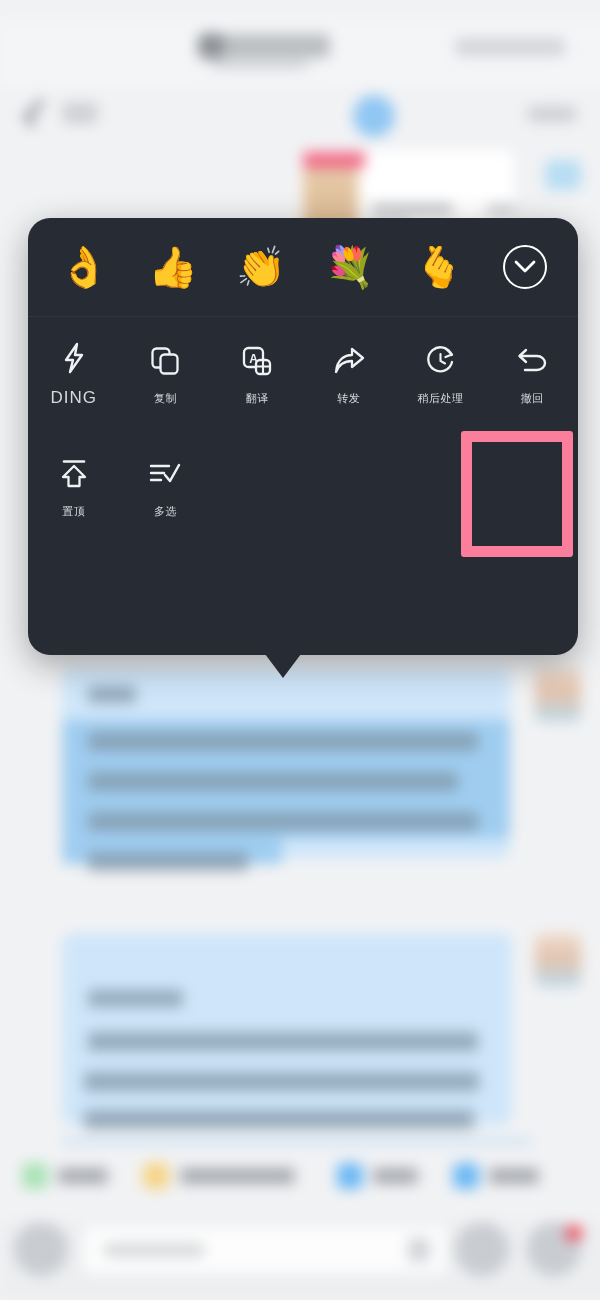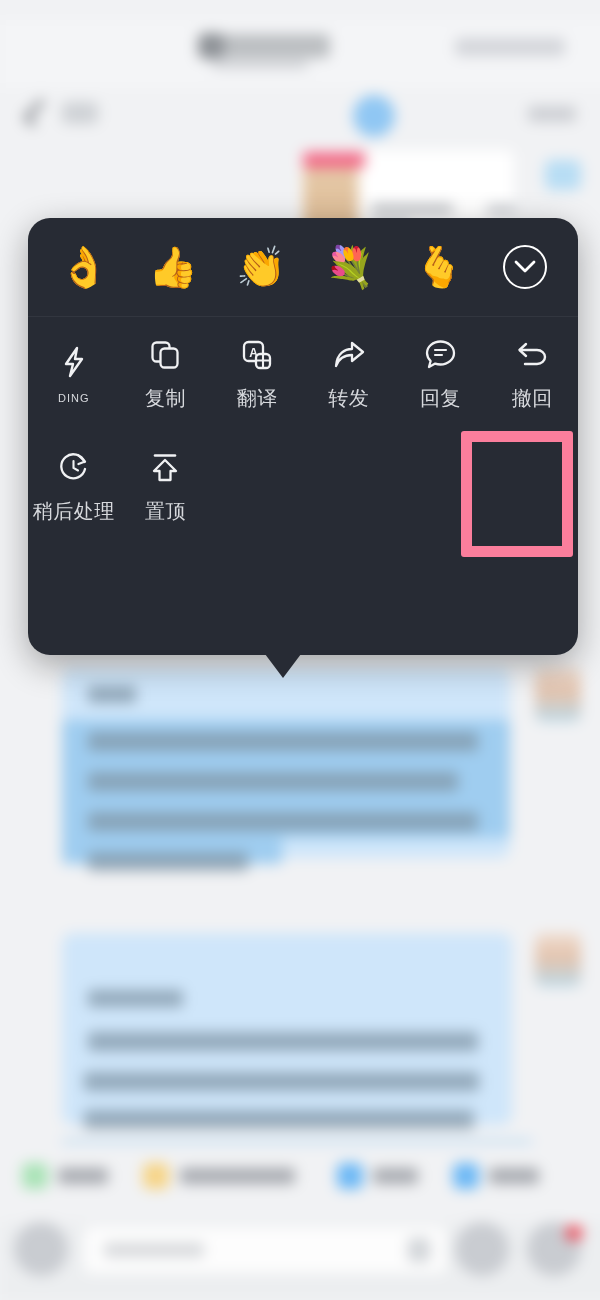--- a/index.html
+++ b/index.html
@@ -221,26 +221,26 @@
     position: relative;
     cursor: pointer;
   }
   .cell .ic {
     width: 34px; height: 34px;
     display: flex; align-items: center; justify-content: center;
     position: relative;
   }
   .cell .ic svg { display: block; }
   .cell .lb {
-    font-size: 20px; color: #d7d9dd;
+    font-size: 11px; color: #d7d9dd;
     letter-spacing: .5px;
     white-space: nowrap;
     font-family: "Liberation Sans", "DejaVu Sans", sans-serif;
   }
-  .cell .lb.latin { font-size: 11px; letter-spacing: 1px; }
+  .cell .lb.latin { font-size: 17px; letter-spacing: 1px; }
   .badge-dot {
     position: absolute; right: -9px; top: -4px;
     width: 13px; height: 13px; border-radius: 50%;
     background: #f5333f;
   }
 
   
   .highlight-box {
     position: absolute;
     left: 461px; top: 431px;
@@ -371,64 +371,64 @@
 
       <div class="cell">
         <span class="ic">
           <svg width="32" height="30" viewBox="0 0 32 30" fill="none">
             <path d="M3 26 C4 13 12 9 19 9 L19 3 L30 12 L19 21 L19 15 C12 15 6 18 3 26 Z" stroke="#f0f1f3" stroke-width="2.3" stroke-linejoin="round"></path>
           </svg>
         </span>
         <span class="lb">转发</span>
       </div>
 
-      <div class="cell">
-        <span class="ic">
-          <svg width="31" height="31" viewBox="0 0 31 31" fill="none">
-            <path d="M15.5 2.5 C22.9 2.5 29 7.6 29 14 C29 20.4 22.9 25.5 15.5 25.5 C13.6 25.5 11.8 25.2 10.2 24.6 L4 28 L5.6 22 C3.6 19.9 2 17.2 2 14 C2 7.6 8.1 2.5 15.5 2.5 Z" stroke="#f0f1f3" stroke-width="2.3" stroke-linejoin="round"></path>
-            <path d="M10 11 H21 M10 16 H17" stroke="#f0f1f3" stroke-width="2.1" stroke-linecap="round"></path>
-          </svg>
-        </span>
-        <span class="lb">回复</span>
-      </div>
-
-      <div class="cell">
-        <span class="ic">
-          <svg width="32" height="28" viewBox="0 0 32 28" fill="none">
-            <path d="M4 9 H21 C25.4 9 29 12.1 29 16 C29 19.9 25.4 23 21 23 H9" stroke="#f0f1f3" stroke-width="2.4" stroke-linecap="round" stroke-linejoin="round"></path>
-            <path d="M10 3 L3.5 9 L10 15" stroke="#f0f1f3" stroke-width="2.4" stroke-linecap="round" stroke-linejoin="round"></path>
-          </svg>
-        </span>
-        <span class="lb">撤回</span>
-      </div>
 
       <div class="cell">
         <span class="ic">
           <svg width="31" height="31" viewBox="0 0 31 31" fill="none">
             <path d="M26.5 10 A12 12 0 1 0 27 17" stroke="#f0f1f3" stroke-width="2.3" stroke-linecap="round"></path>
             <path d="M20 3 L27 9.5 L20.5 12" stroke="#f0f1f3" stroke-width="2.3" stroke-linecap="round" stroke-linejoin="round"></path>
             <path d="M15.5 9 V16 L20 18.5" stroke="#f0f1f3" stroke-width="2.1" stroke-linecap="round"></path>
           </svg>
         </span>
         <span class="lb">稍后处理</span>
       </div>
 
+      <div class="cell">
+        <span class="ic">
+          <svg width="32" height="28" viewBox="0 0 32 28" fill="none">
+            <path d="M4 9 H21 C25.4 9 29 12.1 29 16 C29 19.9 25.4 23 21 23 H9" stroke="#f0f1f3" stroke-width="2.4" stroke-linecap="round" stroke-linejoin="round"></path>
+            <path d="M10 3 L3.5 9 L10 15" stroke="#f0f1f3" stroke-width="2.4" stroke-linecap="round" stroke-linejoin="round"></path>
+          </svg>
+        </span>
+        <span class="lb">撤回</span>
+      </div>
+
 
 
 
       <div class="cell">
         <span class="ic">
           <svg width="30" height="31" viewBox="0 0 30 31" fill="none">
             <path d="M5 3.5 H25" stroke="#f0f1f3" stroke-width="2.6" stroke-linecap="round"></path>
             <path d="M15 8 L26 19 H20.5 V28 H9.5 V19 H4 Z" stroke="#f0f1f3" stroke-width="2.3" stroke-linejoin="round"></path>
           </svg>
         </span>
         <span class="lb">置顶</span>
       </div>
 
+      <div class="cell">
+        <span class="ic">
+          <svg width="32" height="26" viewBox="0 0 32 26" fill="none">
+            <path d="M2 5 H20 M2 12 H15 M2 19 H12" stroke="#f0f1f3" stroke-width="2.4" stroke-linecap="round"></path>
+            <path d="M16 14 L21 20 L30 4" stroke="#f0f1f3" stroke-width="2.5" stroke-linecap="round" stroke-linejoin="round"></path>
+          </svg>
+        </span>
+        <span class="lb">多选</span>
+      </div>
 
 
 
       <div class="cell"></div>
       <div class="cell"></div>
       <div class="cell"></div>
       <div class="cell"></div>
     </div>
   </div>
 

